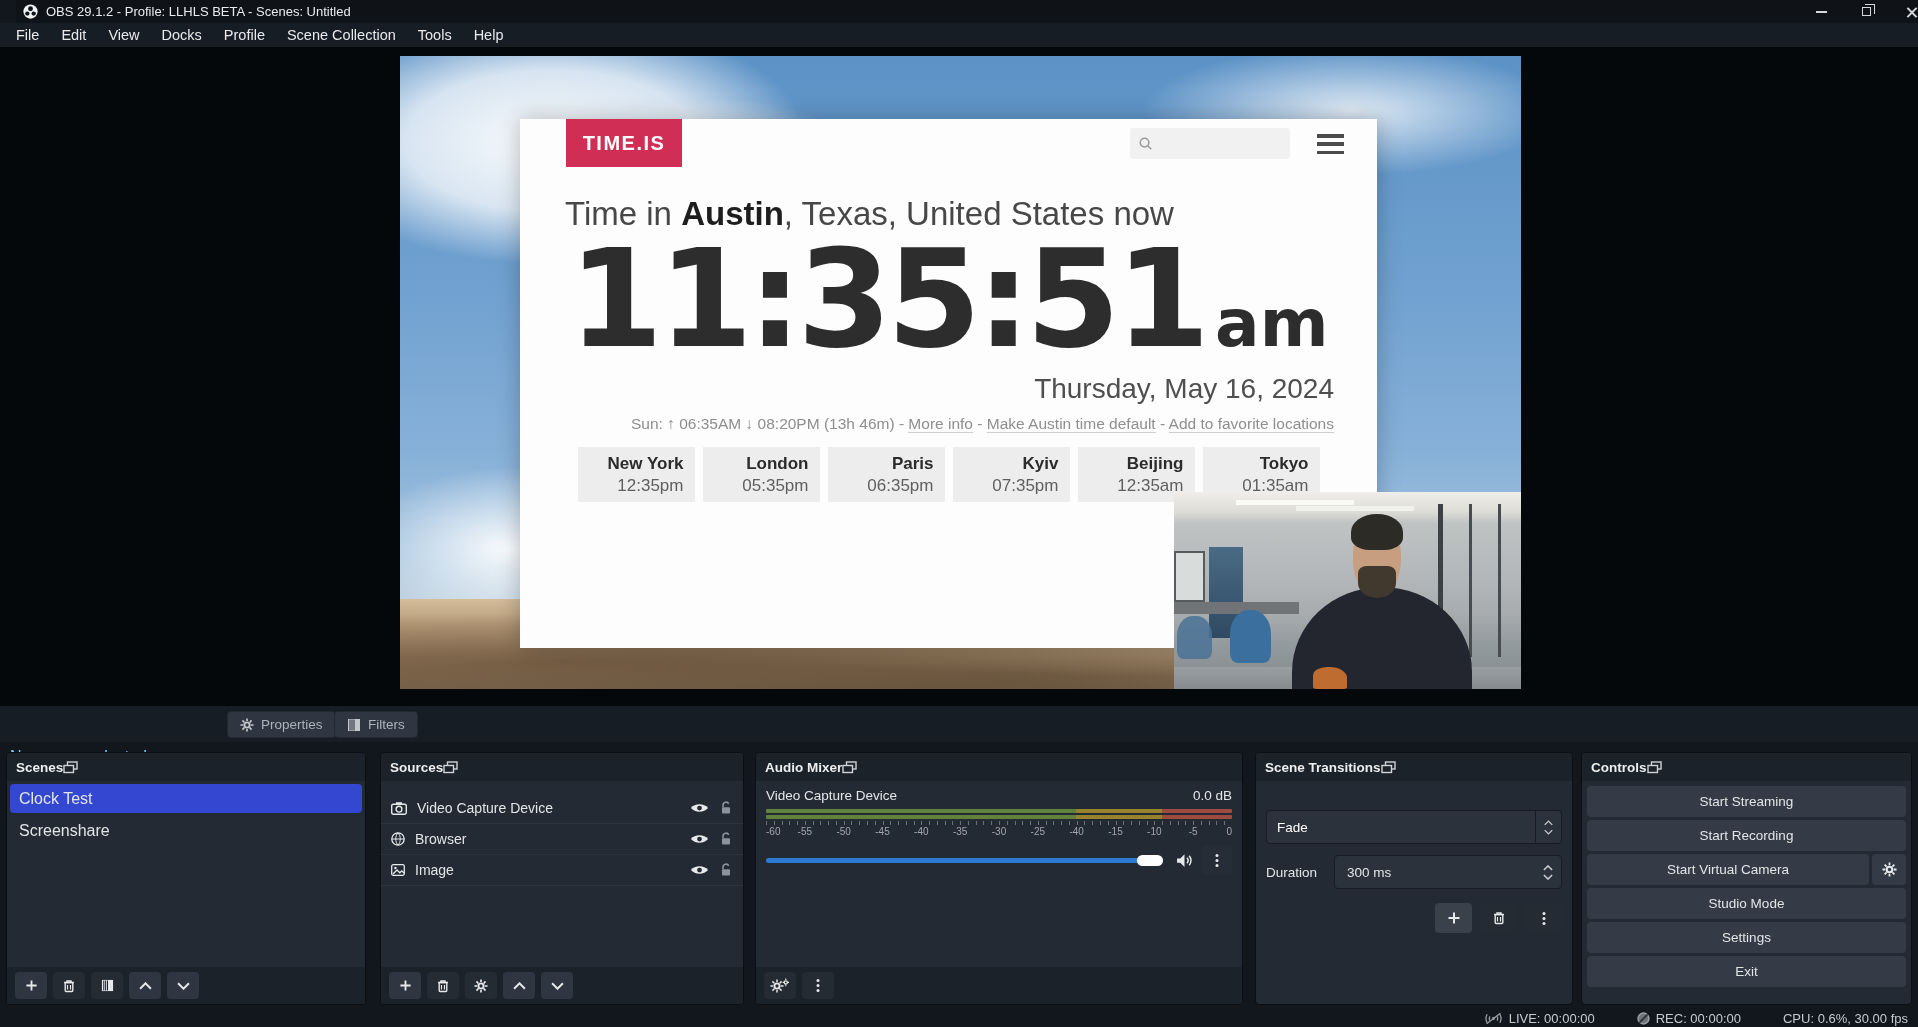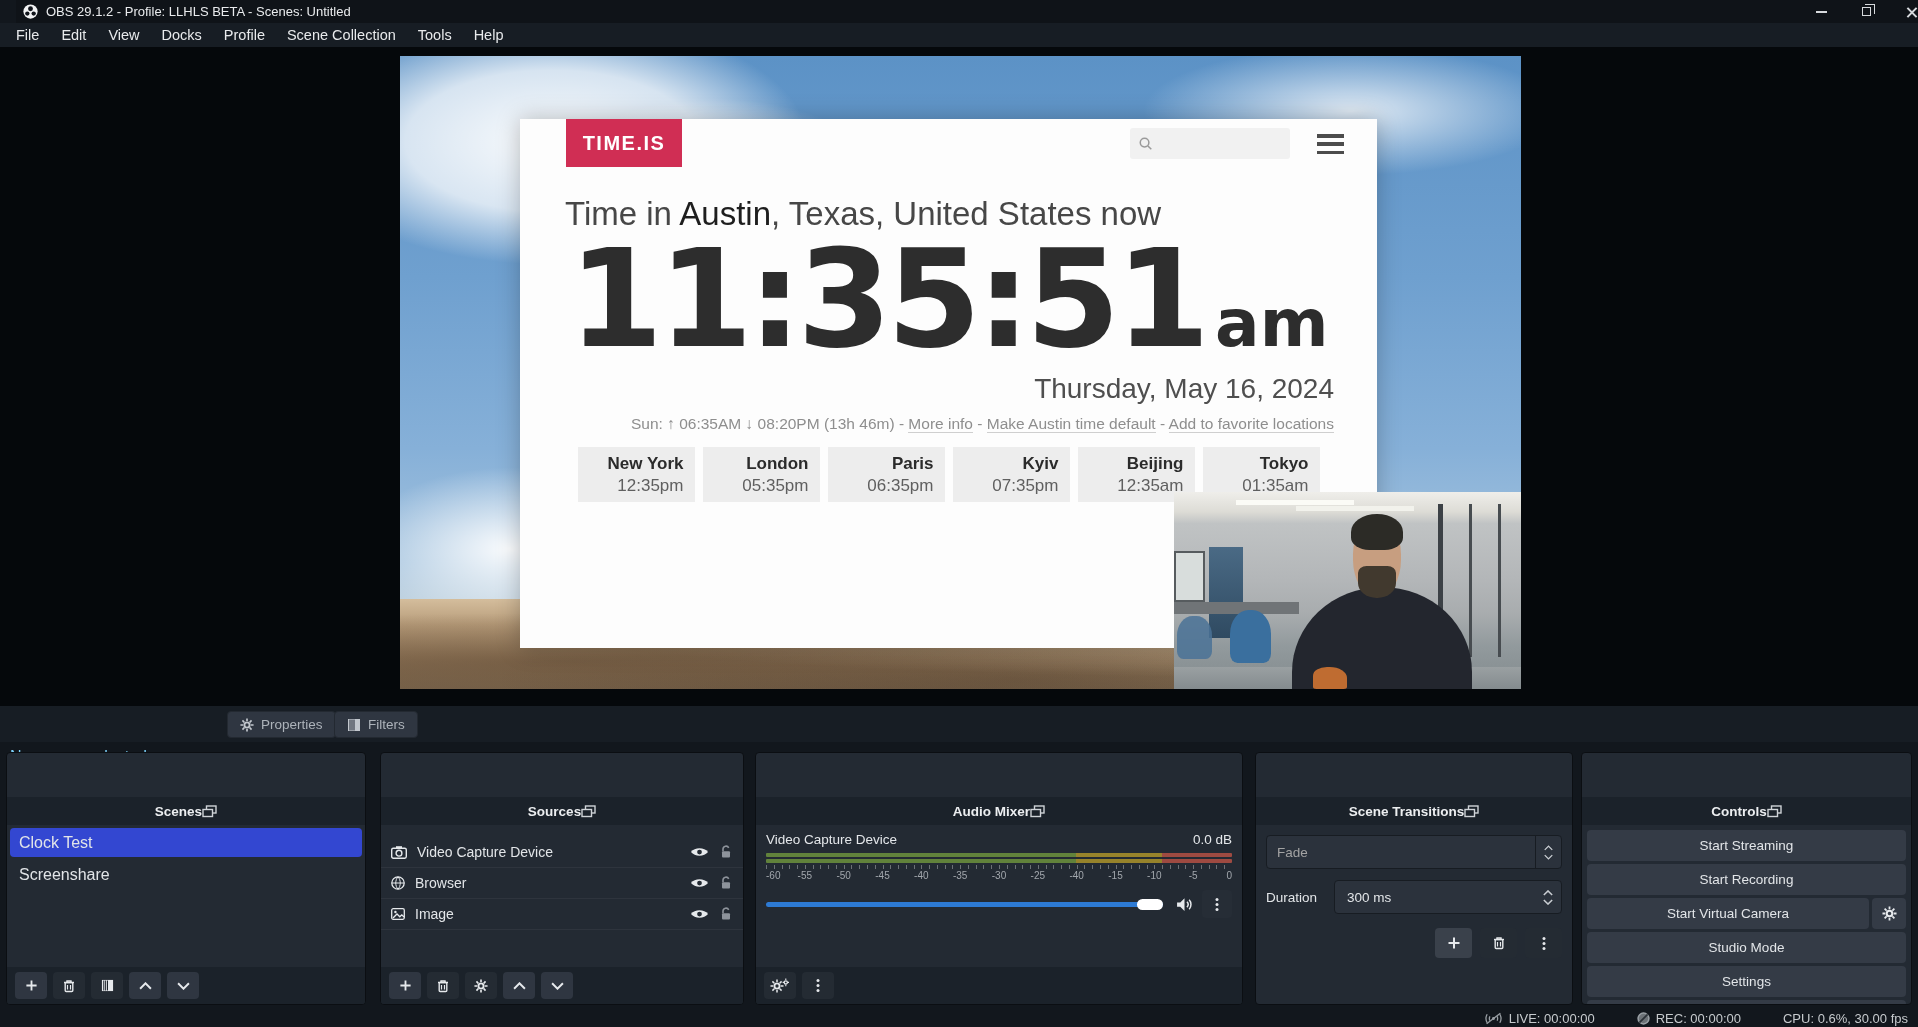--- a/index.html
+++ b/index.html
@@ -57,21 +57,21 @@
   .page-card{ position:absolute; left:120px; top:63px; width:857px; height:529px; background:#fdfdfd;
     z-index:2; box-shadow:0 0 22px rgba(0,0,0,.25); color:#3f3f3f; }
   .ti-logo{ position:absolute; left:46px; top:0; width:116px; height:48px; background:var(--timeis_red);
     color:#fff; font-weight:bold; font-size:20px; letter-spacing:1.5px; display:flex; align-items:center; justify-content:center; }
   .ti-search{ position:absolute; right:87px; top:9px; width:160px; height:31px; background:#f1f1f1;
     border-radius:3px; display:flex; align-items:center; padding-left:8px; }
   .ti-burger{ position:absolute; right:33px; top:15px; width:27px; height:20px;
     display:flex; flex-direction:column; justify-content:space-between; }
   .ti-burger div{ height:3.5px; background:#4c4c4c; }
   .ti-h1{ position:absolute; left:45px; top:76px; font-size:33px; color:#474747; white-space:nowrap; }
-  .ti-h1 b{ color:#1e1e1e; font-weight:normal; }
+  .ti-h1 b{ color:#1e1e1e; font-weight:bold; }
   .ti-clock{ position:absolute; left:0; top:112px; width:100%; text-align:center; white-space:nowrap;
     font-family:"DejaVu Sans", sans-serif; color:#2d2d2d; }
   .ti-digits{ font-size:136px; font-weight:bold; letter-spacing:-5px; line-height:1; }
   .ti-ampm{ font-size:66px; font-weight:bold; margin-left:10px; }
   .ti-date{ position:absolute; right:43px; top:254px; font-size:28px; color:#4f4f4f; }
   .ti-sun{ position:absolute; right:43px; top:296px; font-size:15.5px; color:#8e8e8e; white-space:nowrap; }
   .ti-link{ border-bottom:1px solid #cfcfcf; }
   .ti-cities{ position:absolute; left:0; top:328px; width:100%; display:flex; justify-content:center; gap:8px; }
   .city-box{ width:117px; height:55px; background:#ededed; text-align:right; padding:7px 11px 0 0; }
   .city-name{ font-size:17px; font-weight:bold; color:#2b2b2b; }
@@ -107,21 +107,21 @@
   .tool-btn{ position:absolute; top:5px; height:27px; background:#2f3641; border:1px solid #232931; border-radius:4px;
     display:flex; align-items:center; gap:7px; padding:0 12px; font-size:13.5px; color:#adb3ba; }
   .btn-props{ left:227px; } .btn-filters{ left:334px; }
 
   
   .panel{ position:absolute; top:752px; height:253px; background:var(--panel_bg);
     border:1px solid #0b0e12; border-radius:4px; display:flex; flex-direction:column; overflow:hidden; }
   .p-scenes{ left:6px; width:360px; } .p-sources{ left:380px; width:364px;gap:12px; }
   .p-mixer{ left:755px; width:488px; } .p-trans{ left:1255px; width:318px; } .p-controls{ left:1581px; width:331px; }
   .panel-header{ height:28px; flex:none; background:var(--panel_header); display:flex; align-items:center;
-    justify-content:center; padding:0 9px;margin-top:44px; }
+    justify-content:flex-start; padding:0 9px; }
   .panel-title{ font-size:13.5px; font-weight:bold; color:#eceef0; }
   .panel-body{ flex:1; position:relative; }
   .panel-toolbar{ height:37px; flex:none; background:var(--panel_header); display:flex; align-items:center;
     gap:6px; padding:0 8px; }
   .tb-btn{ width:32px; height:27px; background:#2f3641; border-radius:4px; display:flex; align-items:center; justify-content:center; }
   .tb-dark{ background:#242b33; }
 
   .scene-item{ height:29px; margin:3px 3px 0 3px; border-radius:4px; display:flex; align-items:center;
     padding-left:9px; font-size:16px; color:#e2e5e8; }
   .scene-sel{ background:var(--accent_blue); }
@@ -143,21 +143,21 @@
   .mx-ticks span:first-child{ transform:none; } .mx-ticks span:last-child{ transform:translateX(-100%); }
   .mx-slider-row{ display:flex; align-items:center; gap:9px; margin-top:8px; }
   .mx-track-wrap{ flex:1; position:relative; height:18px; }
   .mx-track{ position:absolute; left:0; right:4px; top:7px; height:5px; border-radius:3px; background:var(--slider_blue); }
   .mx-handle{ position:absolute; right:4px; top:4px; width:26px; height:11px; border-radius:6px; background:#fff; }
   .mx-dots-btn{ width:30px; height:28px; background:#262d36; border-radius:4px; display:flex; align-items:center; justify-content:center; }
 
   
   .tr-wrap{ padding:10px 10px 0 10px; }
   .tr-select{ height:34px; background:#2b323c; border:1px solid #171c22; border-radius:4px;
-    display:flex; align-items:center; font-size:13.5px; color:#a3a3a3; }
+    display:flex; align-items:center; font-size:13.5px; color:#ffffff;margin-top:19px; }
   .tr-select .grow{ flex:1; padding-left:10px; }
   .tr-spin-seg{ width:26px; height:100%; border-left:1px solid #171c22; display:flex; flex-direction:column;
     align-items:center; justify-content:center; gap:3px; }
   .tr-dur-row{ display:flex; align-items:center; margin-top:11px; gap:10px; }
   .tr-label{ font-size:13.5px; color:#e2e5e8; width:58px; }
   .tr-spinbox{ flex:1; height:34px; background:#2b323c; border:1px solid #171c22; border-radius:4px;
     display:flex; align-items:center; font-size:13.5px; color:#e2e5e8; }
   .tr-spinbox .grow{ flex:1; padding-left:12px; }
   .tr-btn-row{ display:flex; justify-content:flex-end; gap:8px; margin-top:14px; }
   .tr-btn{ width:37px; height:30px; border-radius:4px; display:flex; align-items:center; justify-content:center; }

